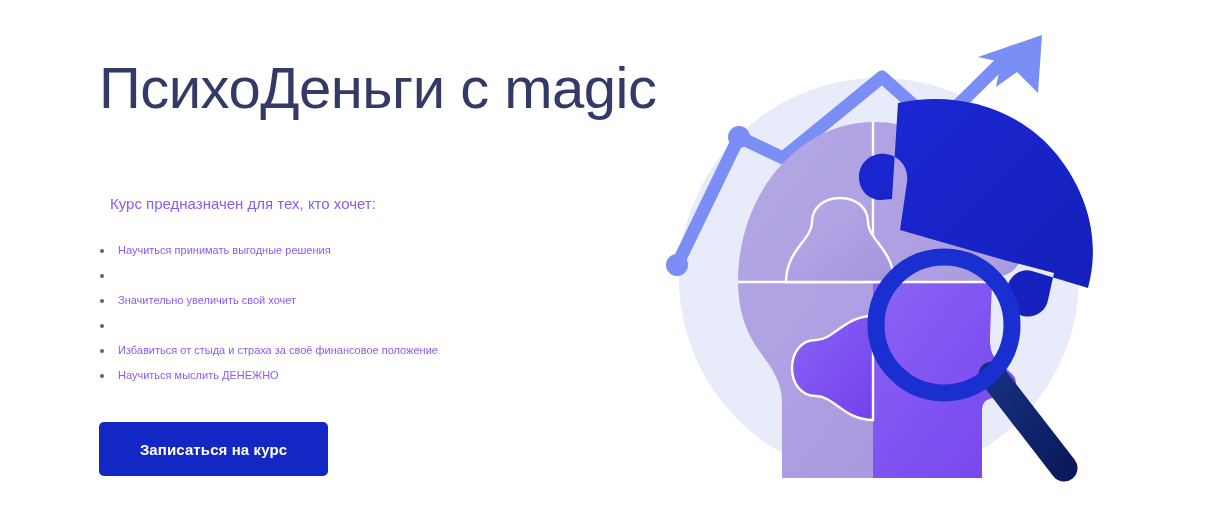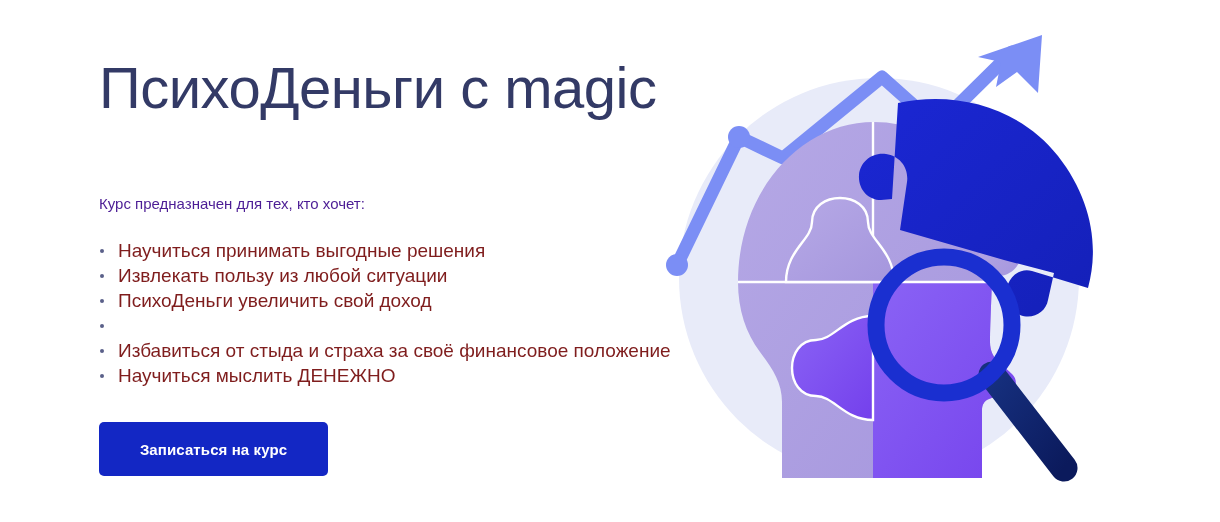--- a/index.html
+++ b/index.html
@@ -42,44 +42,44 @@
     font-size: 58px;
     line-height: 1.05;
     font-weight: 400;
     letter-spacing: -0.5px;
     color: #333a66;
     white-space: nowrap;
   }
 
   .hero-lead {
     position: absolute;
-    left: 0;
+    left: 11px;
     top: 193px;
     margin: 0;
     font-size: 15px;
     line-height: 1.4;
-    color: #4c1d95;
+    color: #8b5cf6;
   }
 
   .hero-list {
     position: absolute;
     left: 0;
     top: 238px;
     margin: 0;
     padding: 0;
     list-style: none;
   }
   .hero-list li {
     position: relative;
     padding-left: 19px;
     margin: 0 0 0 0;
     height: 25px;
     line-height: 25px;
-    font-size: 19px;
-    color: #7f1d1d;
+    font-size: 11px;
+    color: #8b5cf6;
     white-space: nowrap;
   }
   .hero-list li .bullet-dot {
     position: absolute;
     left: 1px;
     top: 11px;
     width: 4px;
     height: 4px;
     border-radius: 50%;
     background: #5a6089;
@@ -128,25 +128,24 @@
 
     <p class="hero-lead">Курс предназначен для тех, кто хочет:</p>
 
     <ul class="hero-list">
       <li>
         <span class="bullet-dot"></span>
         <span>Научиться принимать выгодные решения</span>
       </li>
       <li>
         <span class="bullet-dot"></span>
-        <span>Извлекать пользу из любой ситуации</span>
-      </li>
-      <li>
-        <span class="bullet-dot"></span>
-        <span>ПсихоДеньги увеличить свой доход</span>
+      </li>
+      <li>
+        <span class="bullet-dot"></span>
+        <span>Значительно увеличить свой хочет</span>
       </li>
       <li>
         <span class="bullet-dot"></span>
       </li>
       <li>
         <span class="bullet-dot"></span>
         <span>Избавиться от стыда и страха за своё финансовое положение</span>
       </li>
       <li>
         <span class="bullet-dot"></span>

